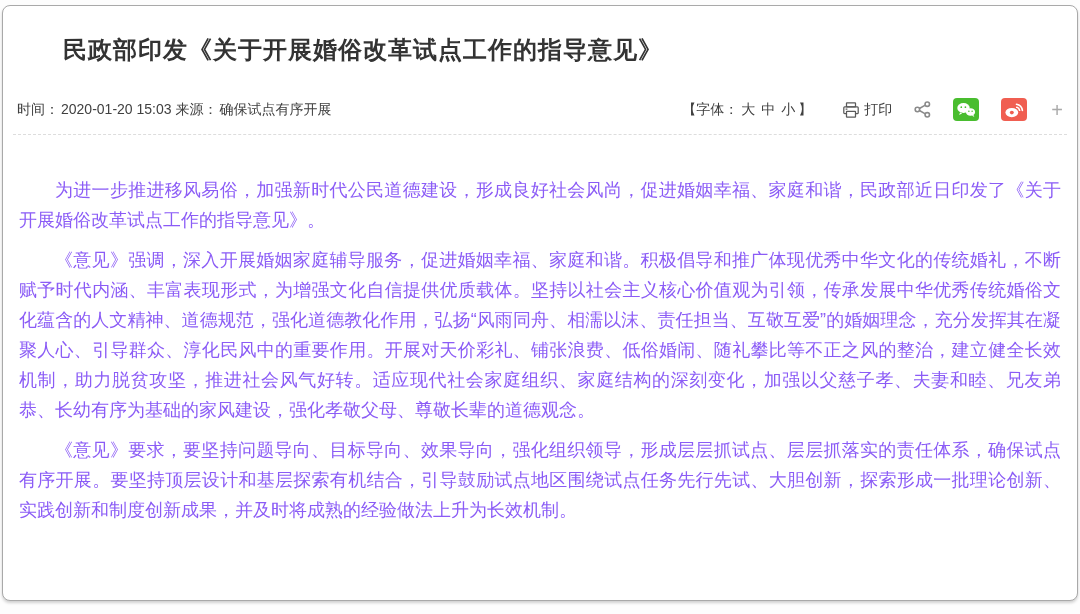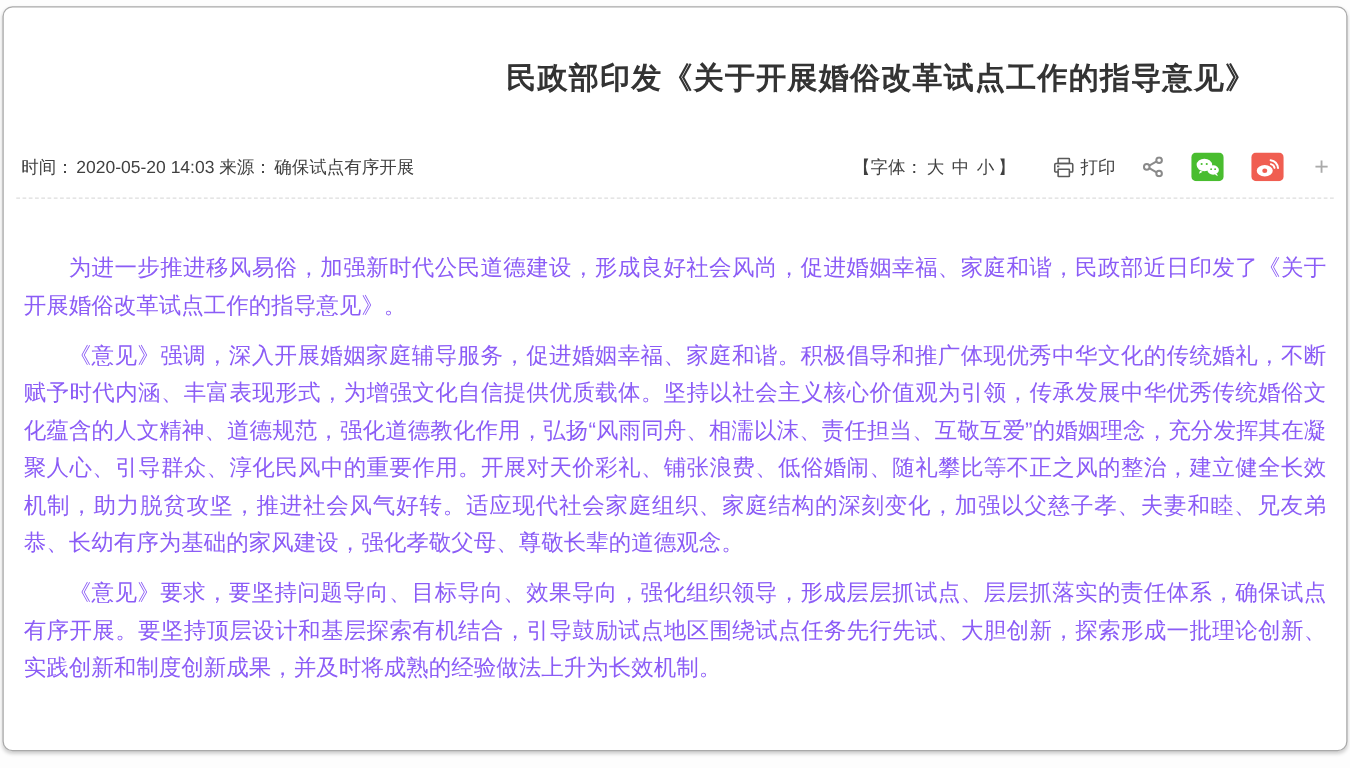--- a/index.html
+++ b/index.html
@@ -16,23 +16,23 @@
     top: 5px;
     right: 2px;
     bottom: 13px;
     background: #ffffff;
     border: 1px solid #a9a9a9;
     border-radius: 8px;
     box-shadow: 0 2px 3px rgba(0,0,0,0.18);
     overflow: hidden;
   }
   h1.title {
-    margin: 16px;
+    margin: 4px;
     padding: 24px 56px 0;
-    text-align: right;
+    text-align: left;
     font-size: 24px;
     font-weight: 700;
     color: #333333;
     letter-spacing: 1px;
   }
   .meta-row {
     display: flex;
     justify-content: space-between;
     align-items: center;
     margin: 0 10px;
@@ -89,21 +89,21 @@
 </style>
 </head>
 <body>
 
 <div class="card">
 
   <h1 class="title">民政部印发《关于开展婚俗改革试点工作的指导意见》</h1>
 
   <div class="meta-row">
     <div class="meta-left">
-      <span>时间：</span><span class="val">2020-05-20 14:03</span>
+      <span>时间：</span><span class="val">2020-01-20 15:03</span>
       <span class="src-label">来源：</span><span class="val">确保试点有序开展</span>
     </div>
 
     <div class="toolbar">
       <span class="font-ctl">
         <span>【字体：</span><a>大</a><a>中</a><a>小</a><span>】</span>
       </span>
 
       <span class="print-btn">
         <span class="icon-btn">

